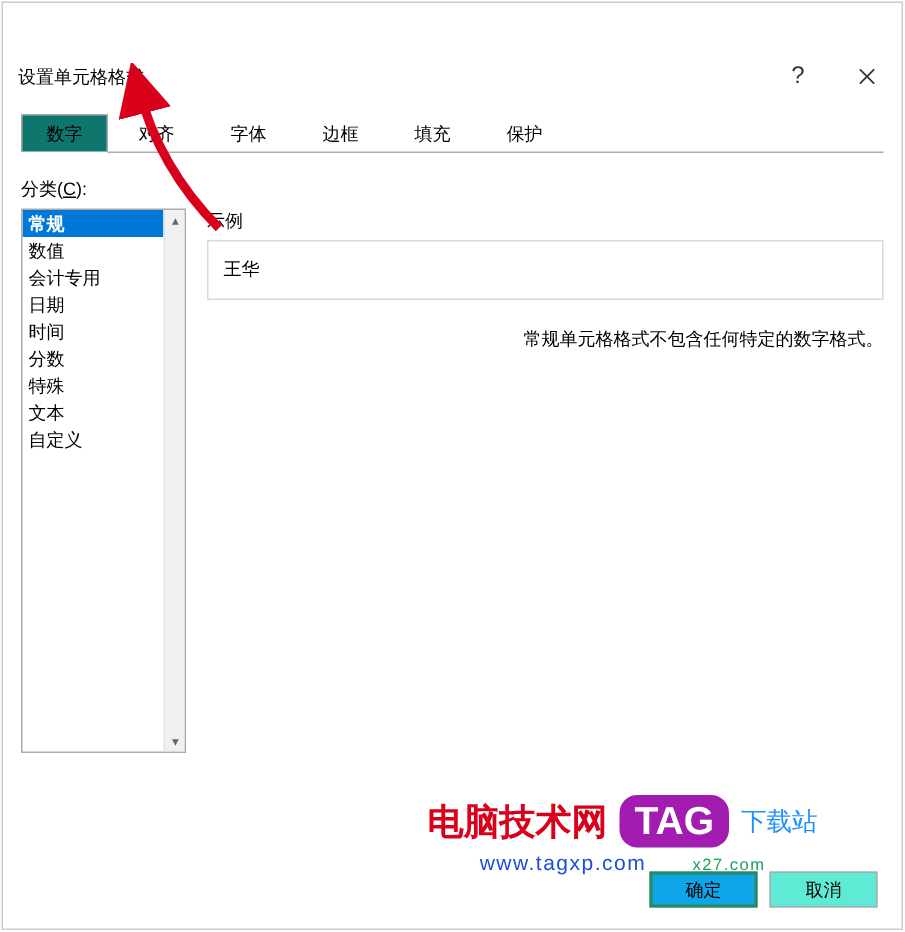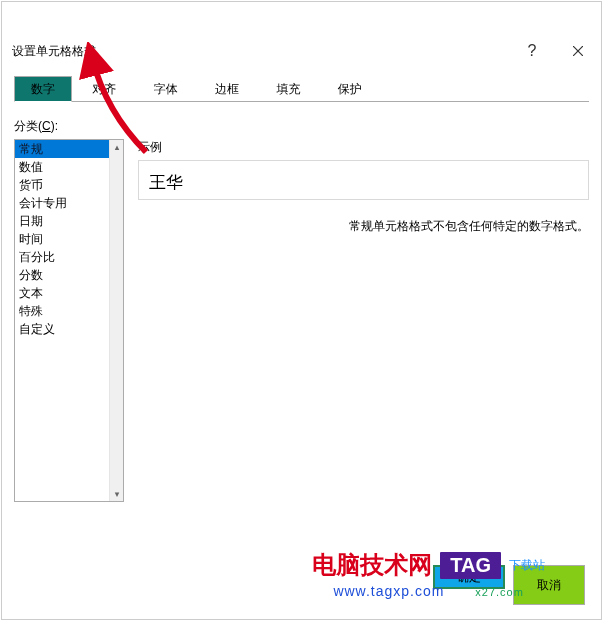--- a/index.html
+++ b/index.html
@@ -57,56 +57,56 @@
   .columns { display:flex; gap:14px; }
   .listbox {
     width:110px; height:363px;
     border:1px solid #ababab;
     background:#fff;
     overflow:hidden;
     position:relative;
   }
   .list-inner { position:absolute; left:0; top:0; right:14px; bottom:0;}
   .list-item { padding:1px 4px; font-size:12px; line-height:16px; cursor:default;}
-  .list-item.selected { background:#0078d7; color:#0f172a;}
+  .list-item.selected { background:#0078d7; color:#ffffff;font-weight:bold;}
   .scrollbar { position:absolute; right:0; top:0; bottom:0; width:14px; background:#f0f0f0; border-left:1px solid #e5e5e5;}
   .scroll-arrow { width:14px; height:14px; display:flex; align-items:center; justify-content:center; color:#666; font-size:9px;}
   .scroll-arrow.up { position:absolute; top:0;}
   .scroll-arrow.down { position:absolute; bottom:0;}
   .right-pane { flex:1; }
   .sample-label { margin-bottom:4px; display:block;}
   .sample-box {
     border:1px solid #d9d9d9;
     height:40px;
     padding:10px 10px;
-    font-size:17px;
+    font-size:12px;
     border-left:none; border-right:none; border-top:none; 
     border:1px solid #d9d9d9;
   }
   .desc { margin-top:18px; font-size:12px; color:#000;text-align:right;}
   .footer {
     position:absolute; bottom:14px; right:16px;
     display:flex; gap:8px;
   }
   .btn {
-    min-width:72px; height:40px;
+    min-width:72px; height:24px;
     border:1px solid #ababab;
-    background:#84cc16;
+    background:#5eead4;
     font-size:12px;
     cursor:default;
     display:flex; align-items:center; justify-content:center;
   }
   .btn.primary-outline { border:2px solid #2a8a55; background:#0ea5e9; min-width:72px; height:24px;}
   
-  .watermark { position:absolute; right:56px; bottom:20px; text-align:center; pointer-events:none;}
+  .watermark { position:absolute; right:56px; bottom:36px; text-align:center; pointer-events:none;}
   .wm-line1 { font-size:24px; font-weight:bold; display:flex; align-items:center; justify-content:center; gap:8px;}
   .wm-red { color:#d9001b;}
   .wm-tag {
-    background:#4c1d95; color:#fff; border-radius:1px; padding:2px 10px;
-    font-family: Arial, sans-serif; font-weight:bold; font-size:20px;
+    background:#a21caf; color:#fff; border-radius:12px; padding:2px 10px;
+    font-family: Arial, sans-serif; font-weight:bold; font-size:26px;
   }
   .wm-line2 { font-size:14px; letter-spacing:1px; margin-top:2px;}
   .wm-blue1 { color:#1d4ed8;}
   .wm-green { color:#18a058;padding-left:16px;}
   
   .arrow-overlay { position:absolute; left:74px; top:40px; width:90px; height:120px; pointer-events:none; z-index:5;}
 </style>
 </head>
 <body>
 
@@ -138,28 +138,26 @@
     <div class="tab-body">
       <span class="category-label">
         <span>分类(</span><span class="underline">C</span><span>):</span>
       </span>
 
       <div class="columns">
         <div class="listbox">
           <div class="list-inner">
             <div class="list-item selected">常规</div>
             <div class="list-item">数值</div>
-            <div class="list-item">货币</div>
             <div class="list-item">会计专用</div>
             <div class="list-item">日期</div>
             <div class="list-item">时间</div>
-            <div class="list-item">百分比</div>
             <div class="list-item">分数</div>
+            <div class="list-item">特殊</div>
             <div class="list-item">文本</div>
-            <div class="list-item">特殊</div>
             <div class="list-item">自定义</div>
           </div>
           <div class="scrollbar">
             <div class="scroll-arrow up">▴</div>
             <div class="scroll-arrow down">▾</div>
           </div>
         </div>
 
         <div class="right-pane">
           <span class="sample-label">示例</span>
@@ -183,20 +181,20 @@
         <path d="M0,0 L6,3 L0,6 Z" fill="#d9001b"></path>
       </marker>
     </defs>
     <path d="M 70 110 Q 30 70 16 16" stroke="#d9001b" stroke-width="6" fill="none" marker-end="url(#ah)"></path>
   </svg>
 
   <div class="watermark">
     <div class="wm-line1">
       <span class="wm-red">电脑技术网</span>
       <span class="wm-tag">TAG</span>
-      <span style="color:#1e90ff;font-size:12px;font-weight:normal;">下载站</span>
+      <span style="color:#1e90ff;font-size:17px;font-weight:normal;">下载站</span>
     </div>
     <div class="wm-line2">
       <span class="wm-blue1">www.</span><span class="wm-blue1">tagxp</span><span class="wm-blue1">.com</span>
       <span class="wm-green" style="margin-left:10px;font-size:11px;">x27.com</span>
     </div>
   </div>
 </div>
 
 </body></html>

